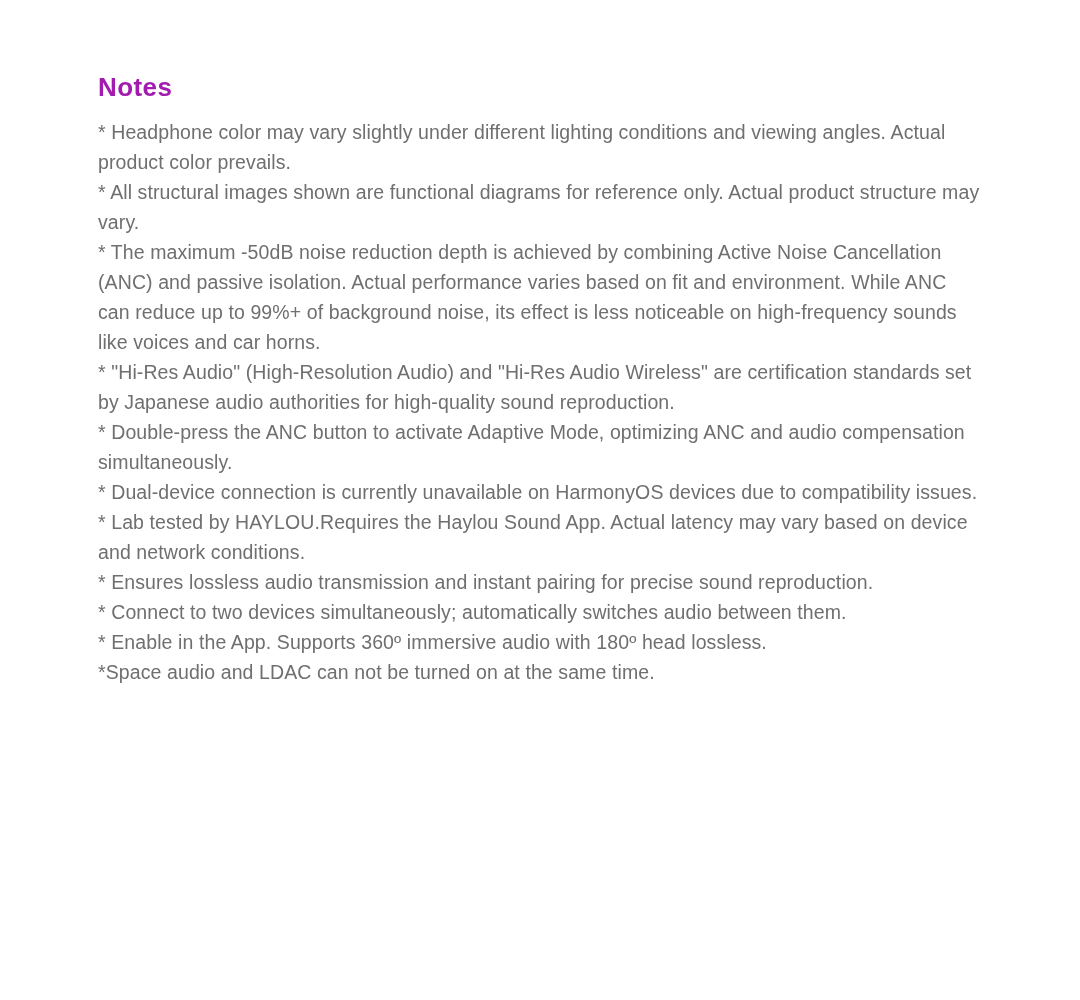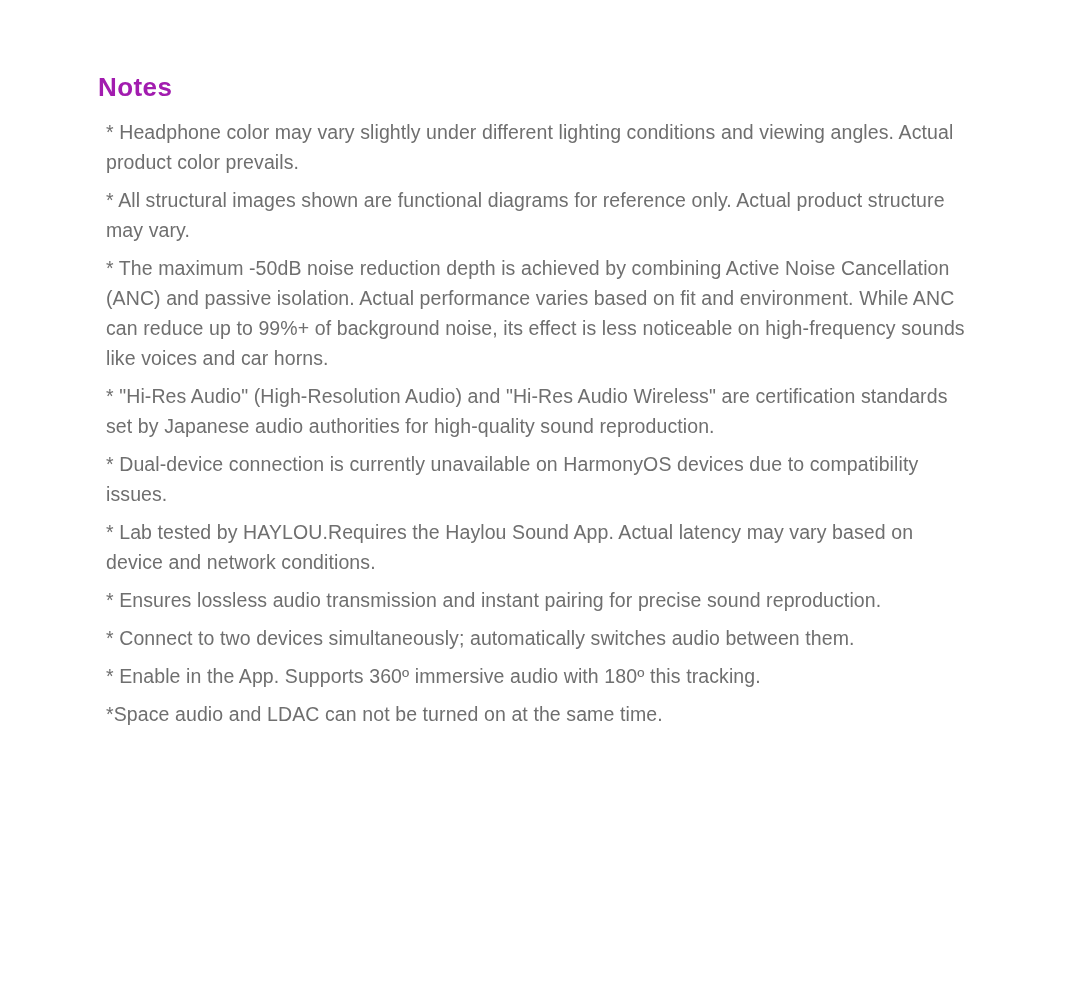--- a/index.html
+++ b/index.html
@@ -25,39 +25,40 @@
     font-size: 26px;
     font-weight: 700;
     letter-spacing: 0.4px;
     color: #a21caf;
   }
   .notes-list {
     margin: 0;
     padding: 0;
   }
   .note {
-    margin: 8px;
+    margin: 0;
     padding: 0;
     font-size: 19.5px;
     line-height: 30px;
     font-weight: 400;
     letter-spacing: 0.1px;
     color: #6f6f6f;
   }
 </style>
 </head>
 <body>
 
 <div class="notes-section">
   <h1 class="notes-heading">Notes</h1>
   <div class="notes-list">
       <p class="note">* Headphone color may vary slightly under different lighting conditions and viewing angles. Actual product color prevails.</p>
       <p class="note">* All structural images shown are functional diagrams for reference only. Actual product structure may vary.</p>
       <p class="note">* The maximum -50dB noise reduction depth is achieved by combining Active Noise Cancellation (ANC) and passive isolation. Actual performance varies based on fit and environment. While ANC can reduce up to 99%+ of background noise, its effect is less noticeable on high-frequency sounds like voices and car horns.</p>
       <p class="note">* "Hi-Res Audio" (High-Resolution Audio) and "Hi-Res Audio Wireless" are certification standards set by Japanese audio authorities for high-quality sound reproduction.</p>
+      <p class="note">* Double-press the ANC button to activate Adaptive Mode, optimizing ANC and audio compensation simultaneously.</p>
       <p class="note">* Dual-device connection is currently unavailable on HarmonyOS devices due to compatibility issues.</p>
       <p class="note">* Lab tested by HAYLOU.Requires the Haylou Sound App. Actual latency may vary based on device and network conditions.</p>
       <p class="note">* Ensures lossless audio transmission and instant pairing for precise sound reproduction.</p>
       <p class="note">* Connect to two devices simultaneously; automatically switches audio between them.</p>
-      <p class="note">* Enable in the App. Supports 360º immersive audio with 180º this tracking.</p>
+      <p class="note">* Enable in the App. Supports 360º immersive audio with 180º head lossless.</p>
       <p class="note">*Space audio and LDAC can not be turned on at the same time.</p>
     </div>
 </div>
 
 </body></html>

